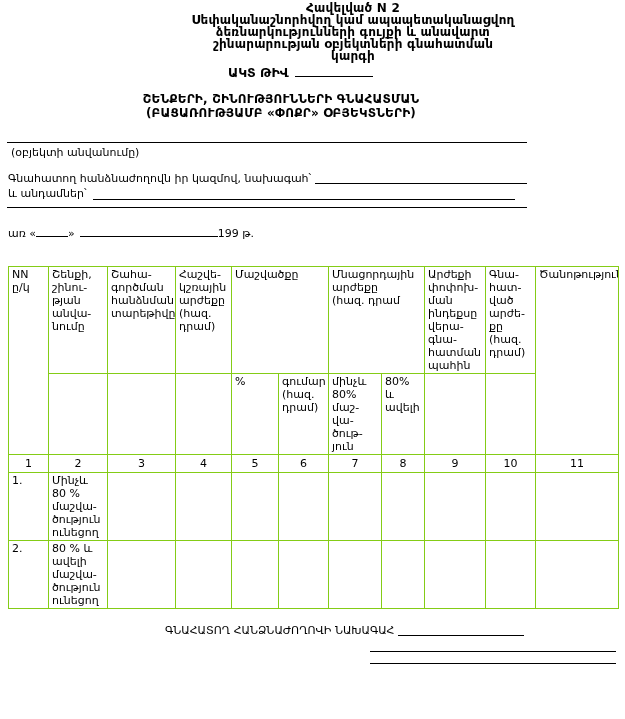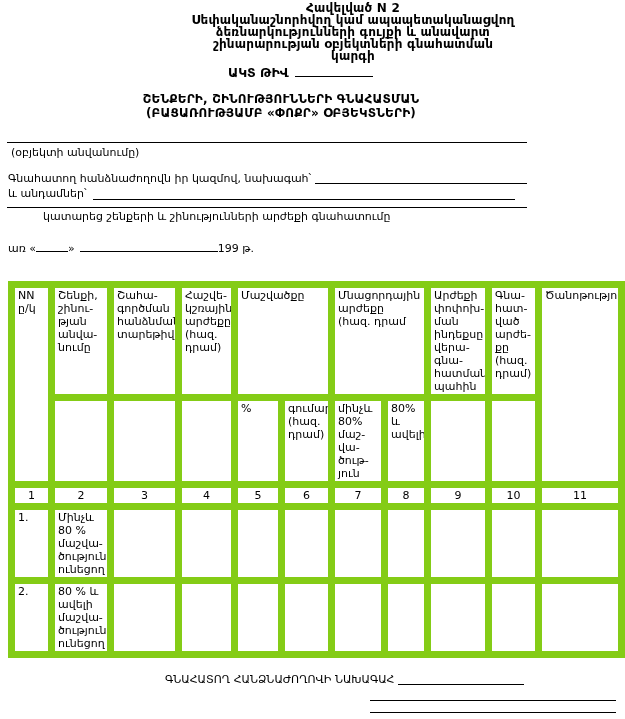--- a/index.html
+++ b/index.html
@@ -33,21 +33,21 @@
   .rule2{margin-top:6px;}
   .caption-left{margin:2px 0 0 43px;line-height:13px;}
   .date-line{margin:17px 0 0 8px;line-height:15px;}
   .day-blank{width:32px;height:11px;}
   .month-blank{width:138px;height:11px;margin-left:5px;}
   
   table.eval-table{
     margin:25px 0 0 8px;border-collapse:collapse;table-layout:fixed;width:610px;
   }
   table.eval-table th,table.eval-table td{
-    border:7px solid #84cc16;padding:1px 3px;vertical-align:top;text-align:left;
+    border:1px solid #84cc16;padding:1px 3px;vertical-align:top;text-align:left;
     font-weight:normal;font-size:11px;line-height:13px;white-space:pre-line;
     overflow:hidden;
   }
   tr.h1{height:104px;}
   tr.h2{height:77px;}
   tr.nums{height:18px;}
   tr.nums td{text-align:center;padding:1px 0;vertical-align:middle;}
   tr.datarow{height:66px;}
   th.center{text-align:center;}
   
@@ -86,21 +86,20 @@
   <div class="para-line1">
     <span class="lbl">Գնահատող հանձնաժողովն իր կազմով, նախագահ՝</span>
     <span class="fill"></span>
   </div>
   <div class="para-line2">
     <span class="lbl">և անդամներ՝</span>
     <span class="blank members-intro-blank"></span>
   </div>
 
   <div class="rule rule2"></div>
-  <div class="caption-left">կատարեց շենքերի և շինությունների արժեքի գնահատումը</div>
 
   <div class="date-line">
     <span>առ «</span><span class="blank day-blank"></span><span>»</span><span class="blank month-blank"></span><span>199 թ.</span>
   </div>
 
   <table class="eval-table">
     <colgroup>
       <col style="width:40px">
         <col style="width:59px">
         <col style="width:68px">

